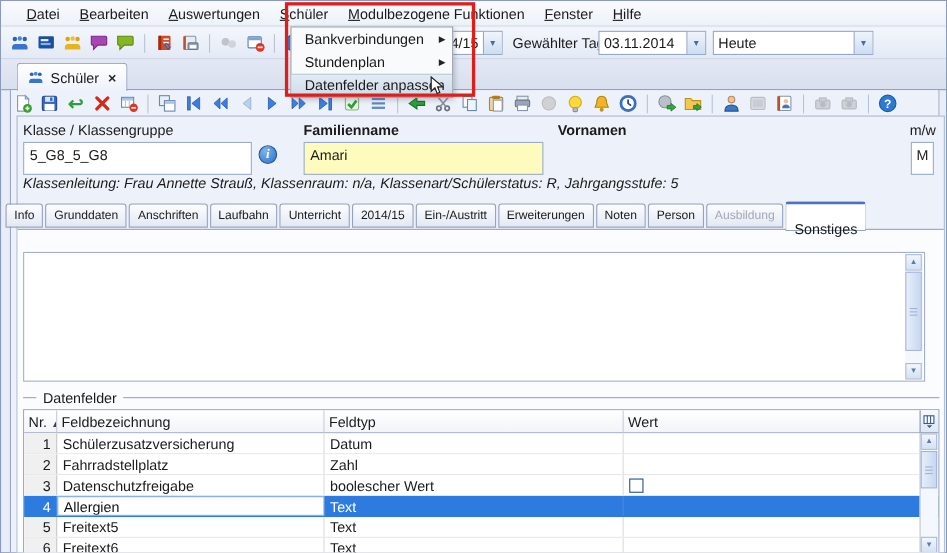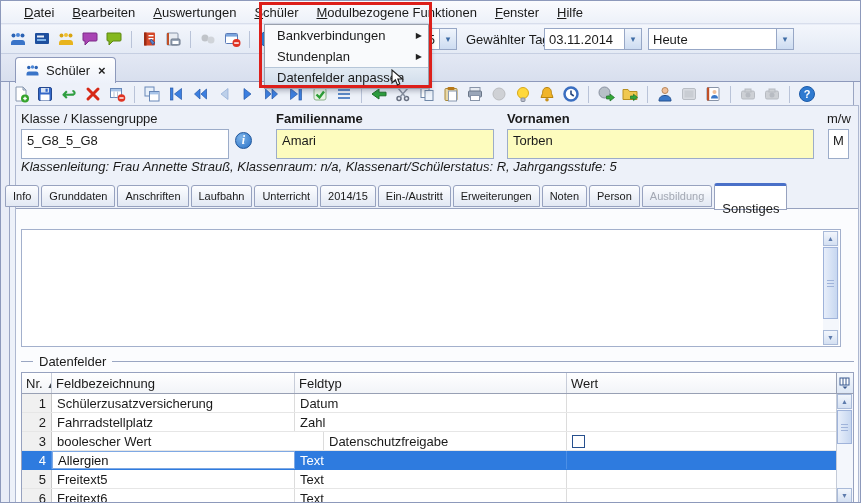--- a/index.html
+++ b/index.html
@@ -74,21 +74,21 @@
 .c-name{width:243px}
 .c-type{width:272px}
 .c-val{width:270px}
 .trow.sel,.trow.sel .cell{background:#2e7bdf;color:#fff;border-right-color:#4c8fe6;border-bottom-color:#2e7bdf}
 .trow.sel .c-name{background:#fff;color:#111;border:1px solid #7fa9e4;padding-top:1px}
 .cb{display:inline-block;width:13px;height:13px;border:1px solid #27508e;background:#fff;margin-top:1px}
 .chooserbtn{position:absolute;right:0;top:0;width:17px;height:21px;background:linear-gradient(#f6f9fd,#dde7f5);border-left:1px solid #98a0b4;border-bottom:1px solid #98a0b4;display:flex;align-items:center;justify-content:center}
 .gscroll{position:absolute;right:0;top:21px;bottom:0;width:17px;background:#f4f7fc;border-left:1px solid #c4cbd8}
 
 
-.popup{position:absolute;left:263px;top:23px;width:165px;background:#f9fafc;border:1px solid #9aa0ac;box-shadow:2px 2px 5px rgba(60,70,90,.35);z-index:40}
+.popup{position:absolute;left:263px;top:23px;width:148px;background:#f9fafc;border:1px solid #9aa0ac;box-shadow:2px 2px 5px rgba(60,70,90,.35);z-index:40}
 .pitem{position:relative;height:21px;padding:3px 18px 0 12px;white-space:nowrap}
 .pitem .sub{position:absolute;right:6px;top:6px;font-size:8px;color:#222}
 .pitem.hl{background:linear-gradient(#e3ebf4,#cfdcea);border-top:1px solid #b6c6d8;border-bottom:1px solid #b6c6d8;padding-top:2px}
 
 
 .redbox{position:absolute;left:258px;top:1px;width:173px;height:86px;border:3px solid #dd1f1a;z-index:50;pointer-events:none}
 .cursor{position:absolute;left:389px;top:68px;z-index:60;pointer-events:none}
 
 
 svg text{font-family:"Liberation Sans",sans-serif}
@@ -427,21 +427,20 @@
   <div class="innerpanel"></div>
 
   <span class="flabel" style="left:20px;top:110px">Klasse / Klassengruppe</span>
   <div class="field" style="left:20px;top:128px;width:208px">5_G8_5_G8</div>
   <span class="infoicon" style="left:234px;top:131px">i</span>
 
   <span class="flabel bold" style="left:275px;top:110px">Familienname</span>
   <div class="field yellow" style="left:275px;top:128px;width:218px">Amari</div>
 
   <span class="flabel bold" style="left:506px;top:110px">Vornamen</span>
-  <div class="field yellow" style="left:506px;top:128px;width:307px">Torben</div>
 
   <span class="flabel" style="left:826px;top:110px">m/w</span>
   <div class="field" style="left:827px;top:128px;width:21px;text-align:center;padding:3px 0 0 0">M</div>
 
   <span class="classinfo" style="left:20px;top:158px">Klassenleitung: Frau Annette Strauß, Klassenraum: n/a, Klassenart/Schülerstatus: R, Jahrgangsstufe: 5</span>
 
   <div class="pagetabs">
     <span class="ptab">Info</span>
     <span class="ptab">Grunddaten</span>
     <span class="ptab">Anschriften</span>
@@ -490,22 +489,22 @@
       <span class="cell c-val"></span>
     </div>
     <div class="trow">
       <span class="cell c-nr">2</span>
       <span class="cell c-name">Fahrradstellplatz</span>
       <span class="cell c-type">Zahl</span>
       <span class="cell c-val"></span>
     </div>
     <div class="trow">
       <span class="cell c-nr">3</span>
+      <span class="cell c-name">Datenschutzfreigabe</span>
       <span class="cell c-type">boolescher Wert</span>
-      <span class="cell c-name">Datenschutzfreigabe</span>
       <span class="cell c-val"><span class="cb"></span></span>
     </div>
     <div class="trow sel">
       <span class="cell c-nr">4</span>
       <span class="cell c-name">Allergien</span>
       <span class="cell c-type">Text</span>
       <span class="cell c-val"></span>
     </div>
     <div class="trow">
       <span class="cell c-nr">5</span>

